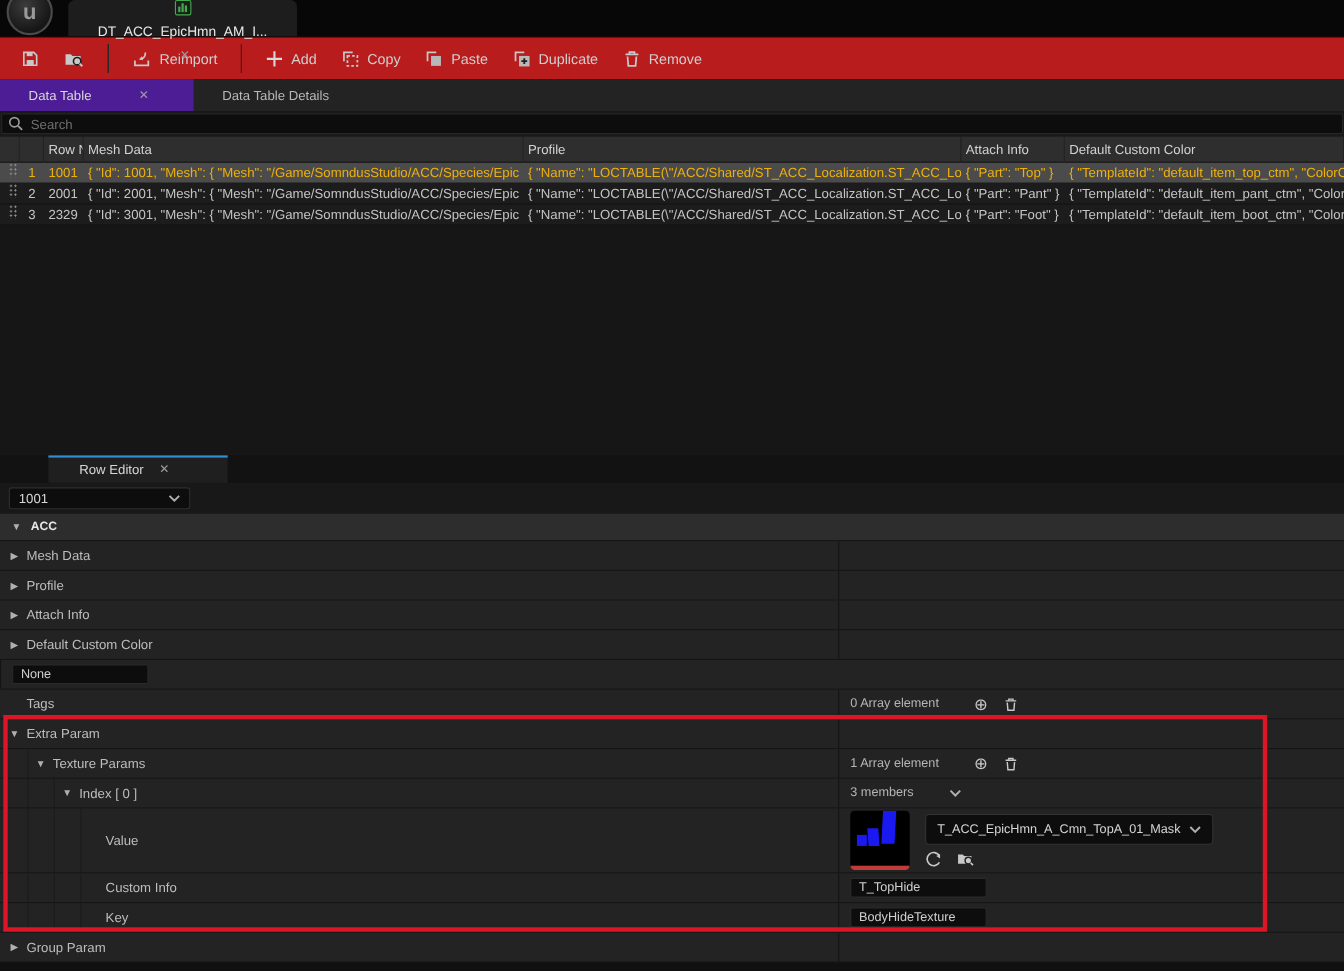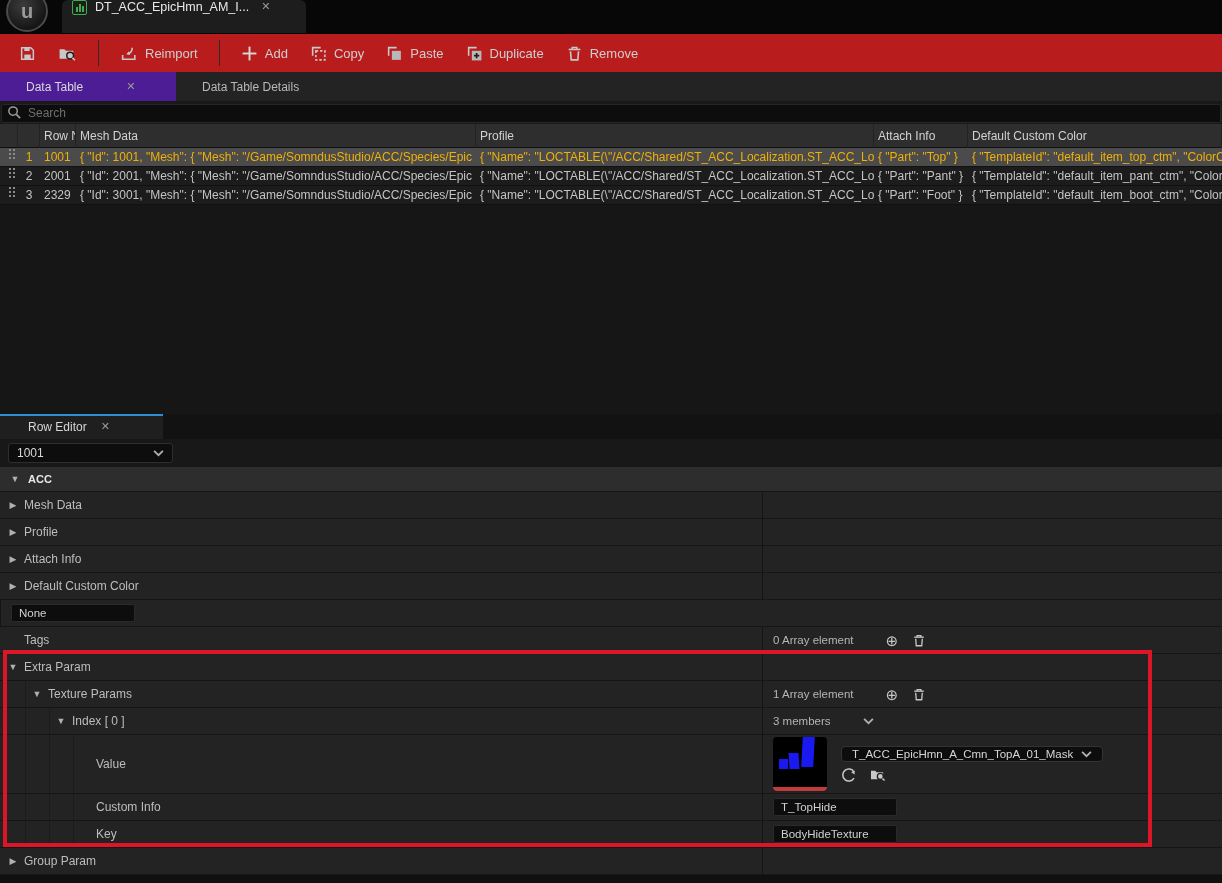--- a/index.html
+++ b/index.html
@@ -6,22 +6,22 @@
   html,body { width:1222px; height:883px; overflow:hidden; background:#141414;
     font-family:"Liberation Sans", sans-serif; color:#c8c8c8; }
   .app { position:relative; width:1222px; height:883px; display:flex; flex-direction:column; background:#161616; }
 
   
   .titlebar { height:33px; background:#070707; position:relative; flex:0 0 auto; }
   .ue-logo { position:absolute; left:6px; top:-10px; width:42px; height:42px; border-radius:50%;
     background:radial-gradient(circle at 40% 35%, #3c3c3c 0%, #161616 70%);
     border:2px solid #4a4a4a; display:flex; align-items:center; justify-content:center;
     color:#9a9a9a; font-weight:bold; font-size:20px; }
-  .asset-tab { position:absolute; left:62px; top:0; height:33px; width:244px; background:#1d1d1d;
-    border-radius:6px 6px 0 0; display:flex; gap:8px; padding:0 10px; }
+  .asset-tab { position:absolute; left:62px; top:0; height:33px; width:208px; background:#1d1d1d;
+    border-radius:6px 6px 0 0; display:flex; align-items:center; gap:8px; padding:0 10px;flex-direction:column; }
   .asset-icon { width:15px; height:15px; border:1.5px solid #3fae4a; border-radius:2px;
     display:flex; align-items:flex-end; justify-content:center; gap:1px; padding:2px 1px; }
   .asset-icon i { display:block; width:2px; background:#3fae4a; }
   .asset-icon i:nth-child(1){height:5px;} .asset-icon i:nth-child(2){height:8px;} .asset-icon i:nth-child(3){height:6px;}
   .asset-title { font-size:12.5px; color:#e8e8e8; white-space:nowrap; }
   .tab-close { color:#9a9a9a; font-size:11px; margin-left:4px; cursor:pointer; }
 
   
   .toolbar { height:39px; background:#b91c1c; border-top:1px solid #000; display:flex; align-items:center;
     padding:0 10px; gap:4px; flex:0 0 auto; }
@@ -52,21 +52,21 @@
   .dt-row > div { padding:0 4px; overflow:hidden; white-space:nowrap; height:19px; line-height:19px; }
   .dt-row.selected { background:#4b4b4b; color:#efb008; }
   .drag-dots { width:8px; height:13px; margin-left:4px;
     background-image:radial-gradient(circle, #8a8a8a 1px, transparent 1.1px); background-size:4px 4px; }
   .cell-num { text-align:center; }
   .dt-empty { flex:1 1 auto; background:#161616; }
 
   
   .re-tabbar { height:25px; background:#121212; display:flex; flex:0 0 auto; }
   .re-tab { width:163px; background:#1f1f1f; display:flex; align-items:center; gap:10px;
-    padding:0 14px 0 28px; font-size:12px; color:#d6d6d6; position:relative; cursor:pointer; }
+    padding:0 14px 0 28px; font-size:12px; color:#d6d6d6; position:relative; cursor:pointer;margin-left:44px; }
   .re-tab::before { content:""; position:absolute; left:0; top:0; right:0; height:2px; background:#2e8fd5; }
   .re-toolbar { height:28px; background:#181818; display:flex; align-items:center; padding:0 8px; flex:0 0 auto; }
   .row-select { width:165px; height:20px; background:#0d0d0d; border:1px solid #2e2e2e; border-radius:3px;
     display:flex; align-items:center; justify-content:space-between; padding:0 8px; font-size:12px; color:#d8d8d8; cursor:pointer; }
   .acc-header { height:25px; background:#2d2d2d; border-bottom:1px solid #151515; display:flex; align-items:center;
     gap:8px; padding-left:10px; font-size:11px; font-weight:bold; color:#e8e8e8; flex:0 0 auto; }
   .tri { font-size:9px; color:#b0b0b0; width:10px; text-align:center; flex:0 0 auto; cursor:pointer; }
 
   .prow { display:grid; grid-template-columns:762px 1fr; background:#232323; border-bottom:1px solid #161616;
     height:27px; flex:0 0 auto; }
@@ -75,21 +75,21 @@
   .pvalue { border-left:1px solid #141414; display:flex; align-items:center; gap:14px; padding-left:10px;
     font-size:11.5px; color:#b5b5b5; overflow:hidden; }
   .ind { width:18px; height:100%; border-right:1px solid #1c1c1c; flex:0 0 auto; }
   .noarrow { width:10px; flex:0 0 auto; }
   .field { height:18px; background:#0d0d0d; border:1px solid #2a2a2a; border-radius:2px; width:124px;
     display:flex; align-items:center; padding:0 7px; color:#d0d0d0; font-size:11.5px; white-space:nowrap; cursor:text; }
   .icon-btn { display:flex; align-items:center; cursor:pointer; }
   .plus-circle { font-size:15px; color:#c6c6c6; line-height:1; cursor:pointer; }
   .members-chevron { margin-left:18px; }
 
-  .combo { height:16px; background:#0d0d0d; border:1px solid #333; border-radius:4px; display:flex;
+  .combo { height:28px; background:#0d0d0d; border:1px solid #333; border-radius:4px; display:flex;
     align-items:center; gap:8px; padding:0 10px; font-size:11.5px; color:#d6d6d6; white-space:nowrap; cursor:pointer; }
   .thumb { width:54px; height:54px; background:#000; border-radius:4px; position:relative; overflow:hidden;
     flex:0 0 auto; cursor:pointer; }
   .thumb .b1 { position:absolute; left:53%; top:0; width:22%; height:56%; background:#1a1af0; transform:skewX(-3deg); }
   .thumb .b2 { position:absolute; left:30%; top:30%; width:19%; height:30%; background:#1a1af0; transform:skewX(4deg); }
   .thumb .b3 { position:absolute; left:12%; top:40%; width:15%; height:19%; background:#1a1af0; }
   .thumb .redline { position:absolute; left:0; bottom:0; width:100%; height:4px; background:#c23b3b; }
   .vstack { display:flex; flex-direction:column; gap:5px; justify-content:center; }
   .hrow { display:flex; align-items:center; gap:12px; }
 

